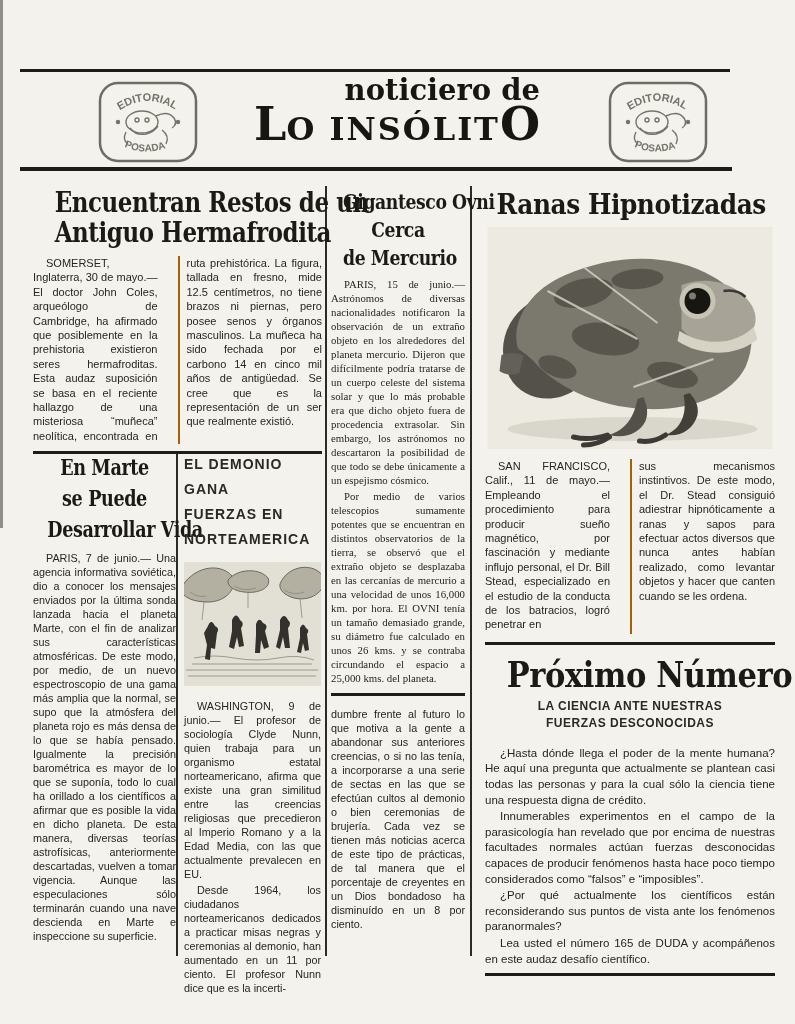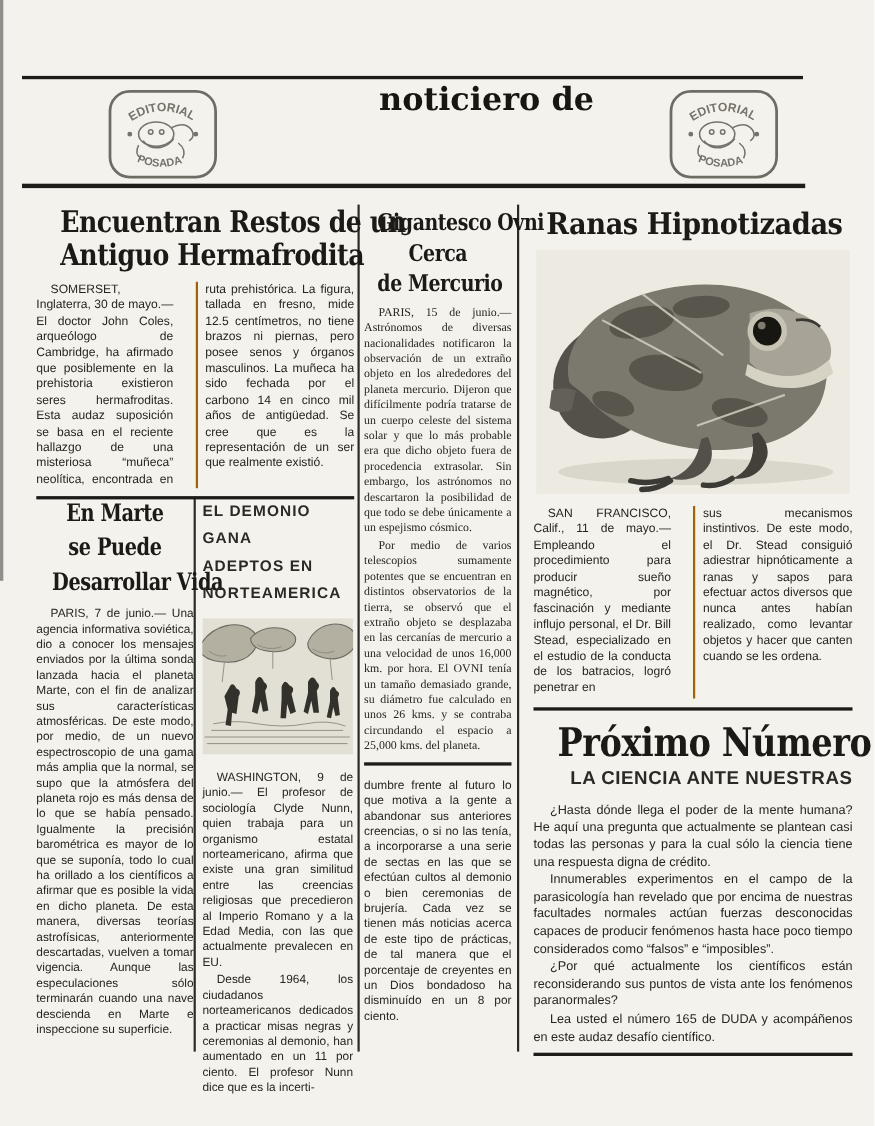--- a/index.html
+++ b/index.html
@@ -36,21 +36,21 @@
   
   .mast-titles{position:absolute;left:240px;top:74px;width:300px;text-align:right;
                font-family:"DejaVu Serif",serif;font-weight:bold;color:#171611;}
   .pretitle{font-size:29px;line-height:32px;}
   .mast-title{margin-top:-7px;line-height:50px;}
   .t-big{font-size:46px;}
   .t-mid{font-size:32px;letter-spacing:2px;}
   .stamp{position:absolute;}
 
   
-  .prox-sub{font-size:17px;font-weight:bold;letter-spacing:.5px;text-align:right;
+  .prox-sub{font-size:12px;font-weight:bold;letter-spacing:.5px;text-align:center;
             line-height:17px;color:#2a2925;margin-top:2px;}
   .prox-body{font-size:11.5px;line-height:15.6px;}
   .prox-body .para{margin-bottom:1px;text-indent:15px;}
 
   .art1-rule{margin-top:7px;}
   .ovni-rule{margin:8px 0 11px 0;}
   .ranas-rule{margin:8px 0 7px 0;}
   .prox-end-rule{margin-top:6px;}
   .frog-wrap{margin-top:5px;}
   .demon-img-wrap{margin-top:10px;margin-bottom:9px;}
@@ -81,20 +81,21 @@
       <circle cx="22" cy="42" r="1.5" fill="#76736a"></circle>
         <circle cx="82" cy="42" r="1.5" fill="#76736a"></circle>
     </g>
     <text font-size="10" font-weight="bold" fill="#76736a" font-family="Liberation Sans,sans-serif">
       <textPath href="#arcBL" startOffset="18%">POSADA</textPath>
     </text>
   </svg>
 
   <div class="mast-titles">
     <div class="pretitle">noticiero de</div>
+    <div class="mast-title"><span class="t-big">L</span><span class="t-mid">O INSÓLIT</span><span class="t-big">O</span></div>
   </div>
 
   <svg class="stamp" style="left:606px;top:80px;" width="104" height="84" viewBox="0 0 104 84">
     <rect x="4" y="3" width="96" height="78" rx="18" fill="none" stroke="#6f6c64" stroke-width="2.5"></rect>
     <path id="arcTR" d="M 16 36 Q 52 6 88 36" fill="none"></path>
     <path id="arcBR" d="M 16 60 Q 52 84 88 58" fill="none"></path>
     <text font-size="11" font-weight="bold" fill="#76736a" font-family="Liberation Sans,sans-serif">
       <textPath href="#arcTR" startOffset="12%">EDITORIAL</textPath>
     </text>
     <g stroke="#76736a" fill="none" stroke-width="1.4">
@@ -137,21 +138,21 @@
     <div class="hl-line hl-marte">se Puede</div>
     <div class="hl-line hl-marte">Desarrollar Vida</div>
     <div class="body-text body-sm" style="margin-top:6px;">
       <p class="para">PARIS, 7 de junio.— Una agencia informativa soviética, dio a conocer los mensajes enviados por la última sonda lanzada hacia el planeta Marte, con el fin de analizar sus características atmosféricas. De este modo, por medio, de un nuevo espectroscopio de una gama más amplia que la normal, se supo que la atmósfera del planeta rojo es más densa de lo que se había pensado. Igualmente la precisión barométrica es mayor de lo que se suponía, todo lo cual ha orillado a los científicos a afirmar que es posible la vida en dicho planeta. De esta manera, diversas teorías astrofísicas, anteriormente descartadas, vuelven a tomar vigencia. Aunque las especulaciones sólo terminarán cuando una nave descienda en Marte e inspeccione su superficie.</p>
     </div>
   </div>
 
   <div class="blk" style="left:184px;top:452px;width:137px;">
     <div class="hl-demonio">EL DEMONIO</div>
     <div class="hl-demonio">GANA</div>
-    <div class="hl-demonio">ADEPTOS EN</div>
+    <div class="hl-demonio">FUERZAS EN</div>
     <div class="hl-demonio">NORTEAMERICA</div>
     <div class="demon-img-wrap">
       <svg width="137" height="124" viewBox="0 0 137 124">
         <rect width="137" height="124" fill="#e2dfd5"></rect>
         <g stroke="#6b6860" stroke-width="1" fill="#b3b0a2">
           <path d="M-4 28 C 8 4 36 0 48 14 C 54 26 42 40 24 40 C 10 40 0 36 -4 28 Z"></path>
           <path d="M96 22 C 104 2 132 0 140 16 C 142 30 126 40 110 36 C 100 33 95 28 96 22 Z"></path>
           <path d="M44 18 C 54 6 76 6 84 16 C 88 26 74 32 60 30 C 50 29 43 24 44 18 Z"></path>
         </g>
         <g stroke="#8a877c" stroke-width="0.8" fill="none">
@@ -231,20 +232,21 @@
         </div>
       <div class="colB">
           <p class="para no-indent">sus mecanismos instintivos. De este modo, el Dr. Stead consiguió adiestrar hipnóticamente a ranas y sapos para efectuar actos diversos que nunca antes habían realizado, como levantar objetos y hacer que canten cuando se les ordena.</p>
         </div>
     </div>
     <div class="thick-rule ranas-rule"></div>
 
     <div>
       <div class="hl-line hl-proximo">Próximo Número</div>
       <div class="prox-sub">LA CIENCIA ANTE NUESTRAS</div>
+      <div class="prox-sub" style="margin-top:0;">FUERZAS DESCONOCIDAS</div>
       <div class="body-text prox-body" style="margin-top:14px;">
         <p class="para">¿Hasta dónde llega el poder de la mente humana?  He aquí una pregunta que actualmente se plantean casi todas las personas y para la cual sólo la ciencia tiene una respuesta digna de crédito.</p>
         <p class="para">Innumerables experimentos en el campo de la parasicología han revelado que por encima de nuestras facultades normales actúan fuerzas desconocidas capaces de producir fenómenos hasta hace poco tiempo considerados como “falsos” e “imposibles”.</p>
         <p class="para">¿Por qué actualmente los científicos están reconsiderando sus puntos de vista ante los fenómenos paranormales?</p>
         <p class="para">Lea usted el número 165 de DUDA y acompáñenos en este audaz desafío científico.</p>
       </div>
       <div class="thick-rule prox-end-rule"></div>
     </div>
   </div>
 

